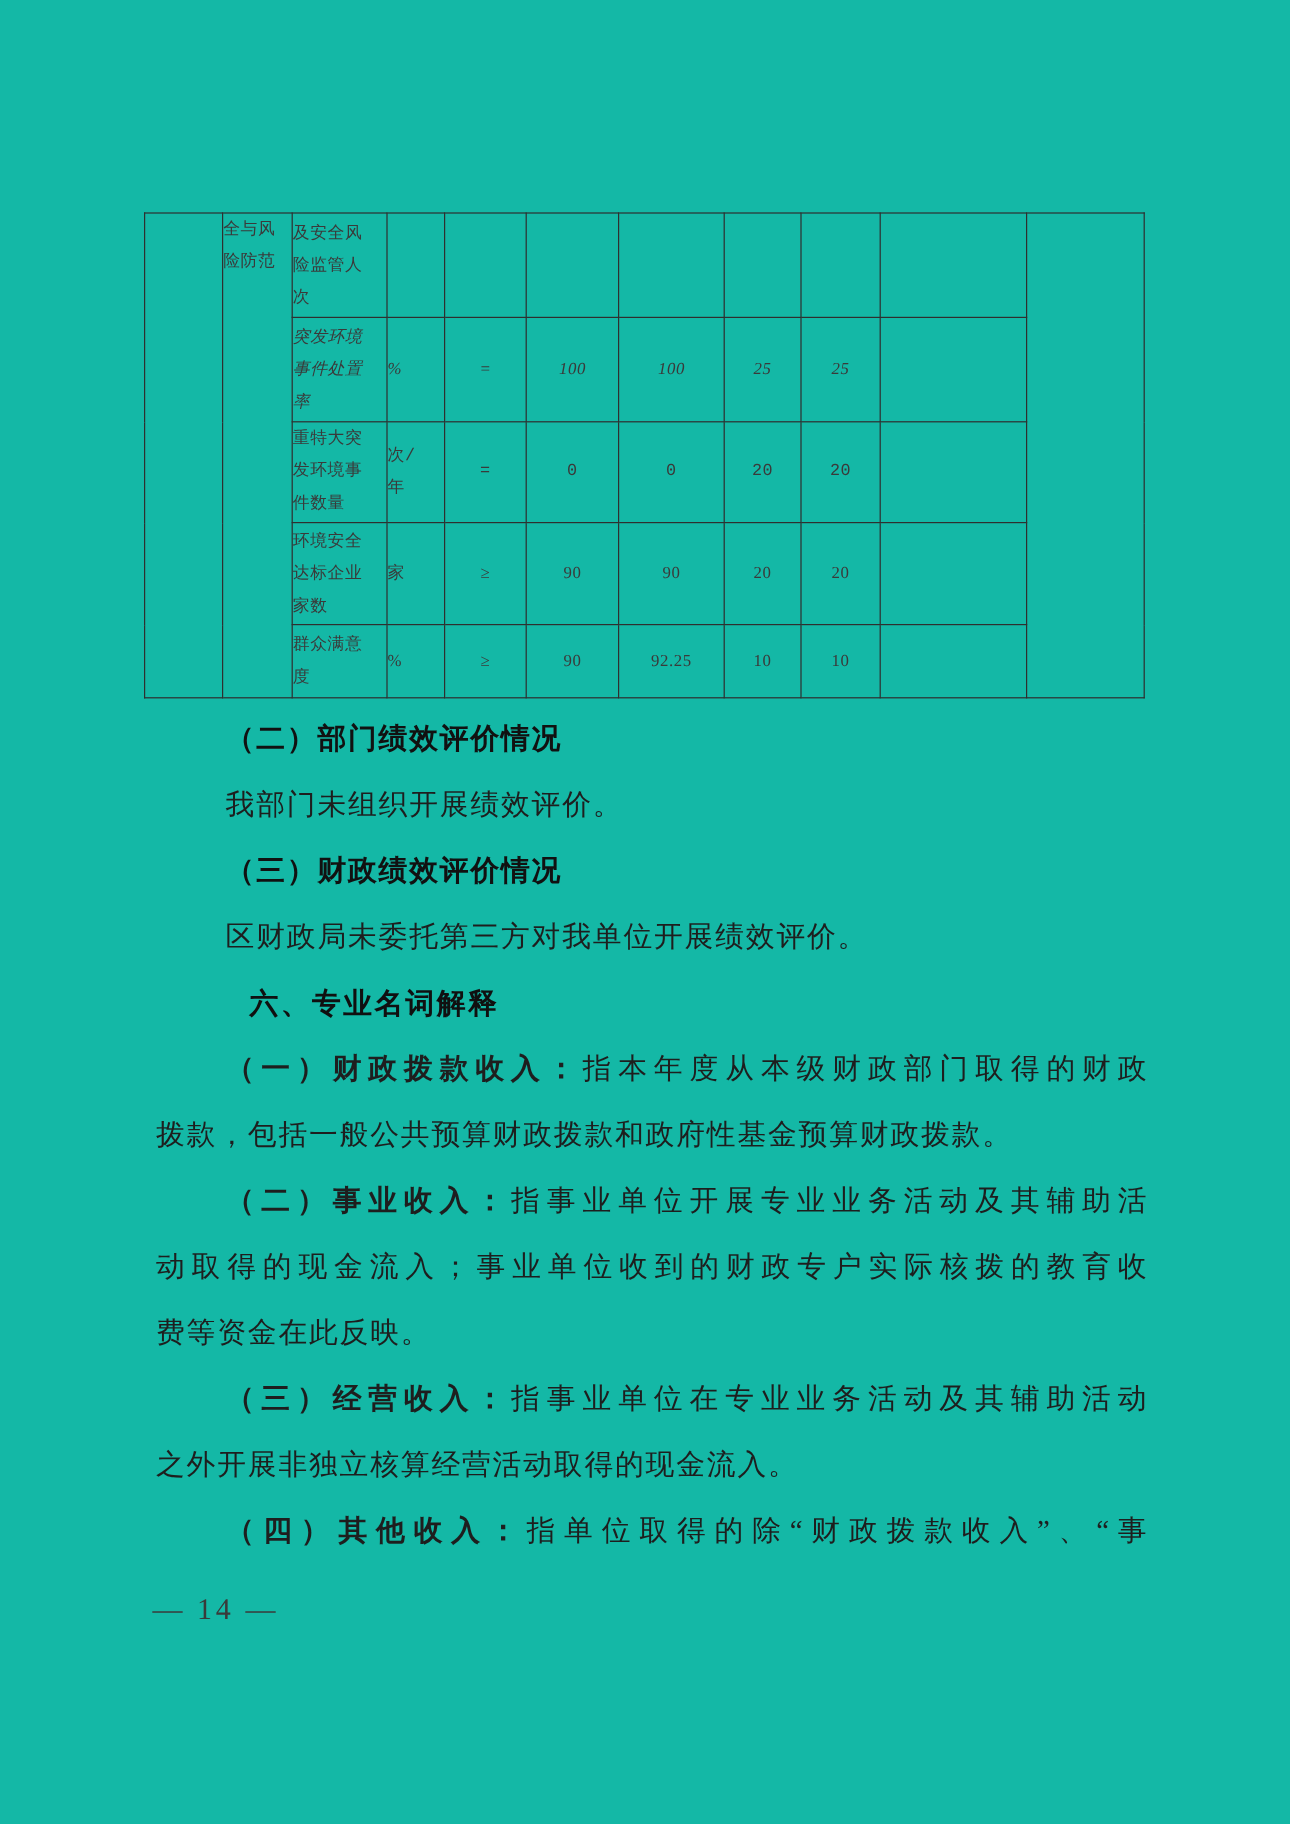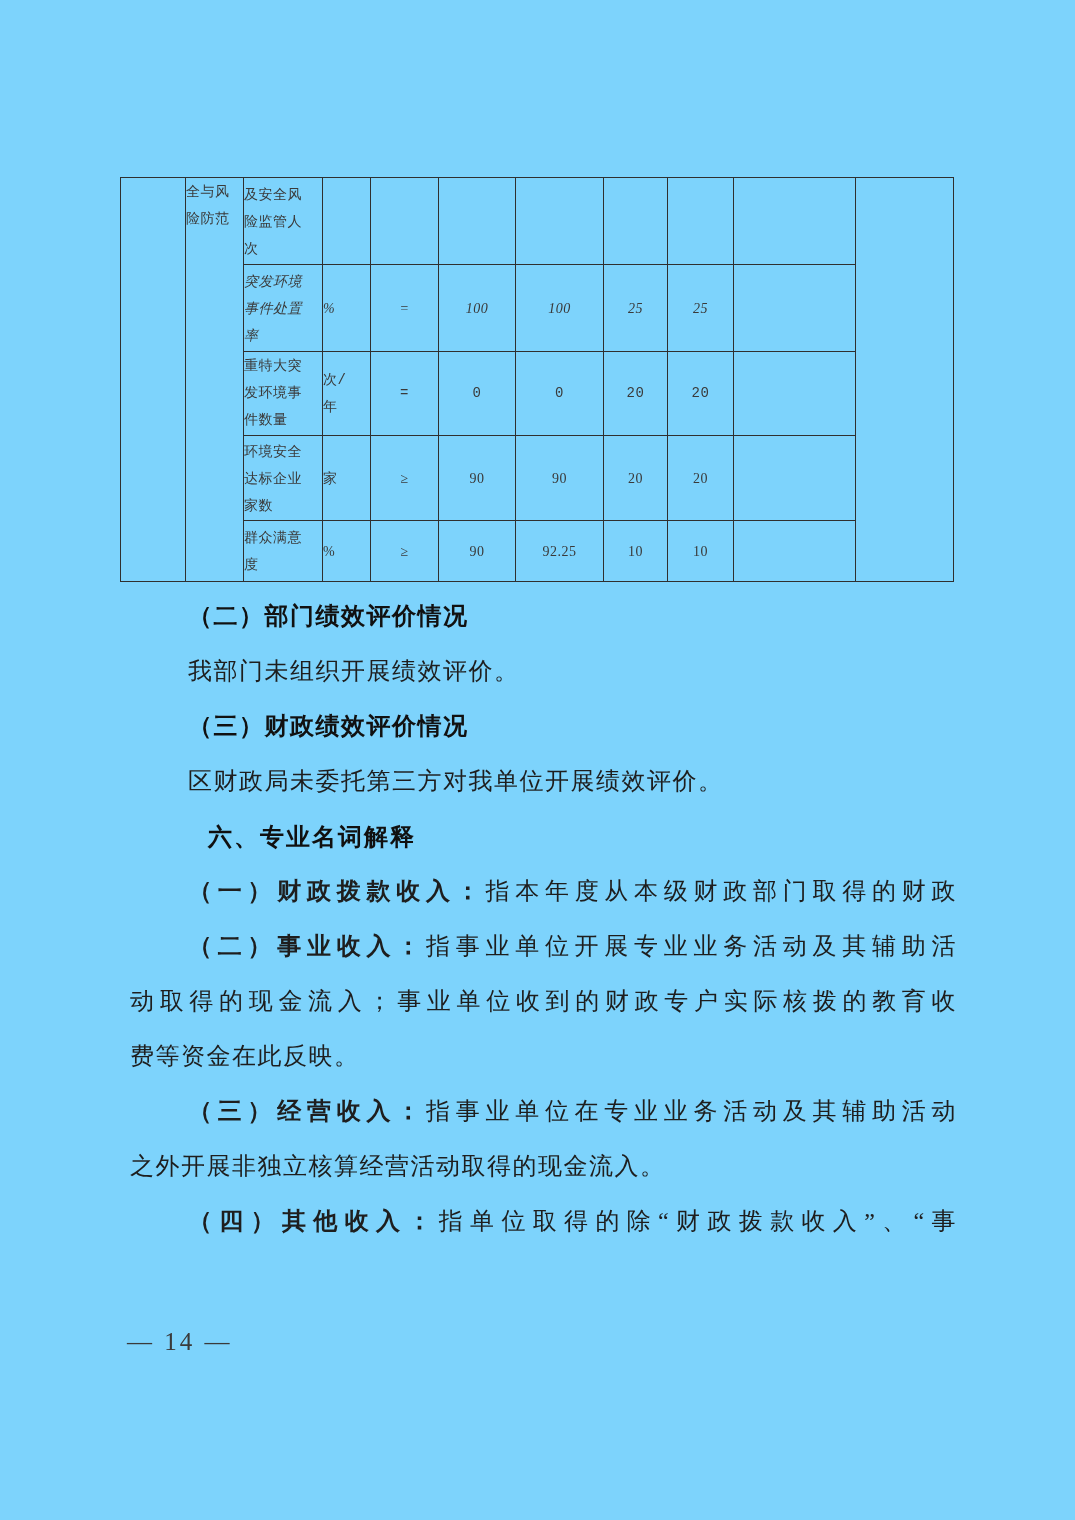--- a/index.html
+++ b/index.html
@@ -4,21 +4,21 @@
 <style>
   html, body {
     margin: 0;
     padding: 0;
     background: #ffffff;
   }
   .page {
     position: relative;
     width: 1075px;
     height: 1520px;
-    background: #7dd3fc;
+    background: #14b8a6;
     overflow: hidden;
     font-family: "Liberation Serif", "DejaVu Serif", serif;
     color: #242424;
   }
 
   
   table.perf-table {
     position: absolute;
     left: 120px;
     top: 177px;
@@ -194,20 +194,21 @@
       </tbody>
   </table>
 
   <div class="body-text" id="body-text">
       <div class="bline heading-kai indent"><span class="lead">（二）部门绩效评价情况</span><span class="rest"></span></div>
       <div class="bline indent"><span class="lead"></span><span class="rest">我部门未组织开展绩效评价。</span></div>
       <div class="bline heading-kai indent"><span class="lead">（三）财政绩效评价情况</span><span class="rest"></span></div>
       <div class="bline indent"><span class="lead"></span><span class="rest">区财政局未委托第三方对我单位开展绩效评价。</span></div>
       <div class="bline heading-hei"><span class="lead">六、专业名词解释</span><span class="rest"></span></div>
       <div class="bline indent full"><span class="lead">（一）财政拨款收入：</span><span class="rest">指本年度从本级财政部门取得的财政</span></div>
+      <div class="bline"><span class="lead"></span><span class="rest">拨款，包括一般公共预算财政拨款和政府性基金预算财政拨款。</span></div>
       <div class="bline indent full"><span class="lead">（二）事业收入：</span><span class="rest">指事业单位开展专业业务活动及其辅助活</span></div>
       <div class="bline full"><span class="lead"></span><span class="rest">动取得的现金流入；事业单位收到的财政专户实际核拨的教育收</span></div>
       <div class="bline"><span class="lead"></span><span class="rest">费等资金在此反映。</span></div>
       <div class="bline indent full"><span class="lead">（三）经营收入：</span><span class="rest">指事业单位在专业业务活动及其辅助活动</span></div>
       <div class="bline"><span class="lead"></span><span class="rest">之外开展非独立核算经营活动取得的现金流入。</span></div>
       <div class="bline indent full"><span class="lead">（四）其他收入：</span><span class="rest">指单位取得的除“财政拨款收入”、“事</span></div>
     </div>
 
   <div class="footer">— 14 —</div>
 

